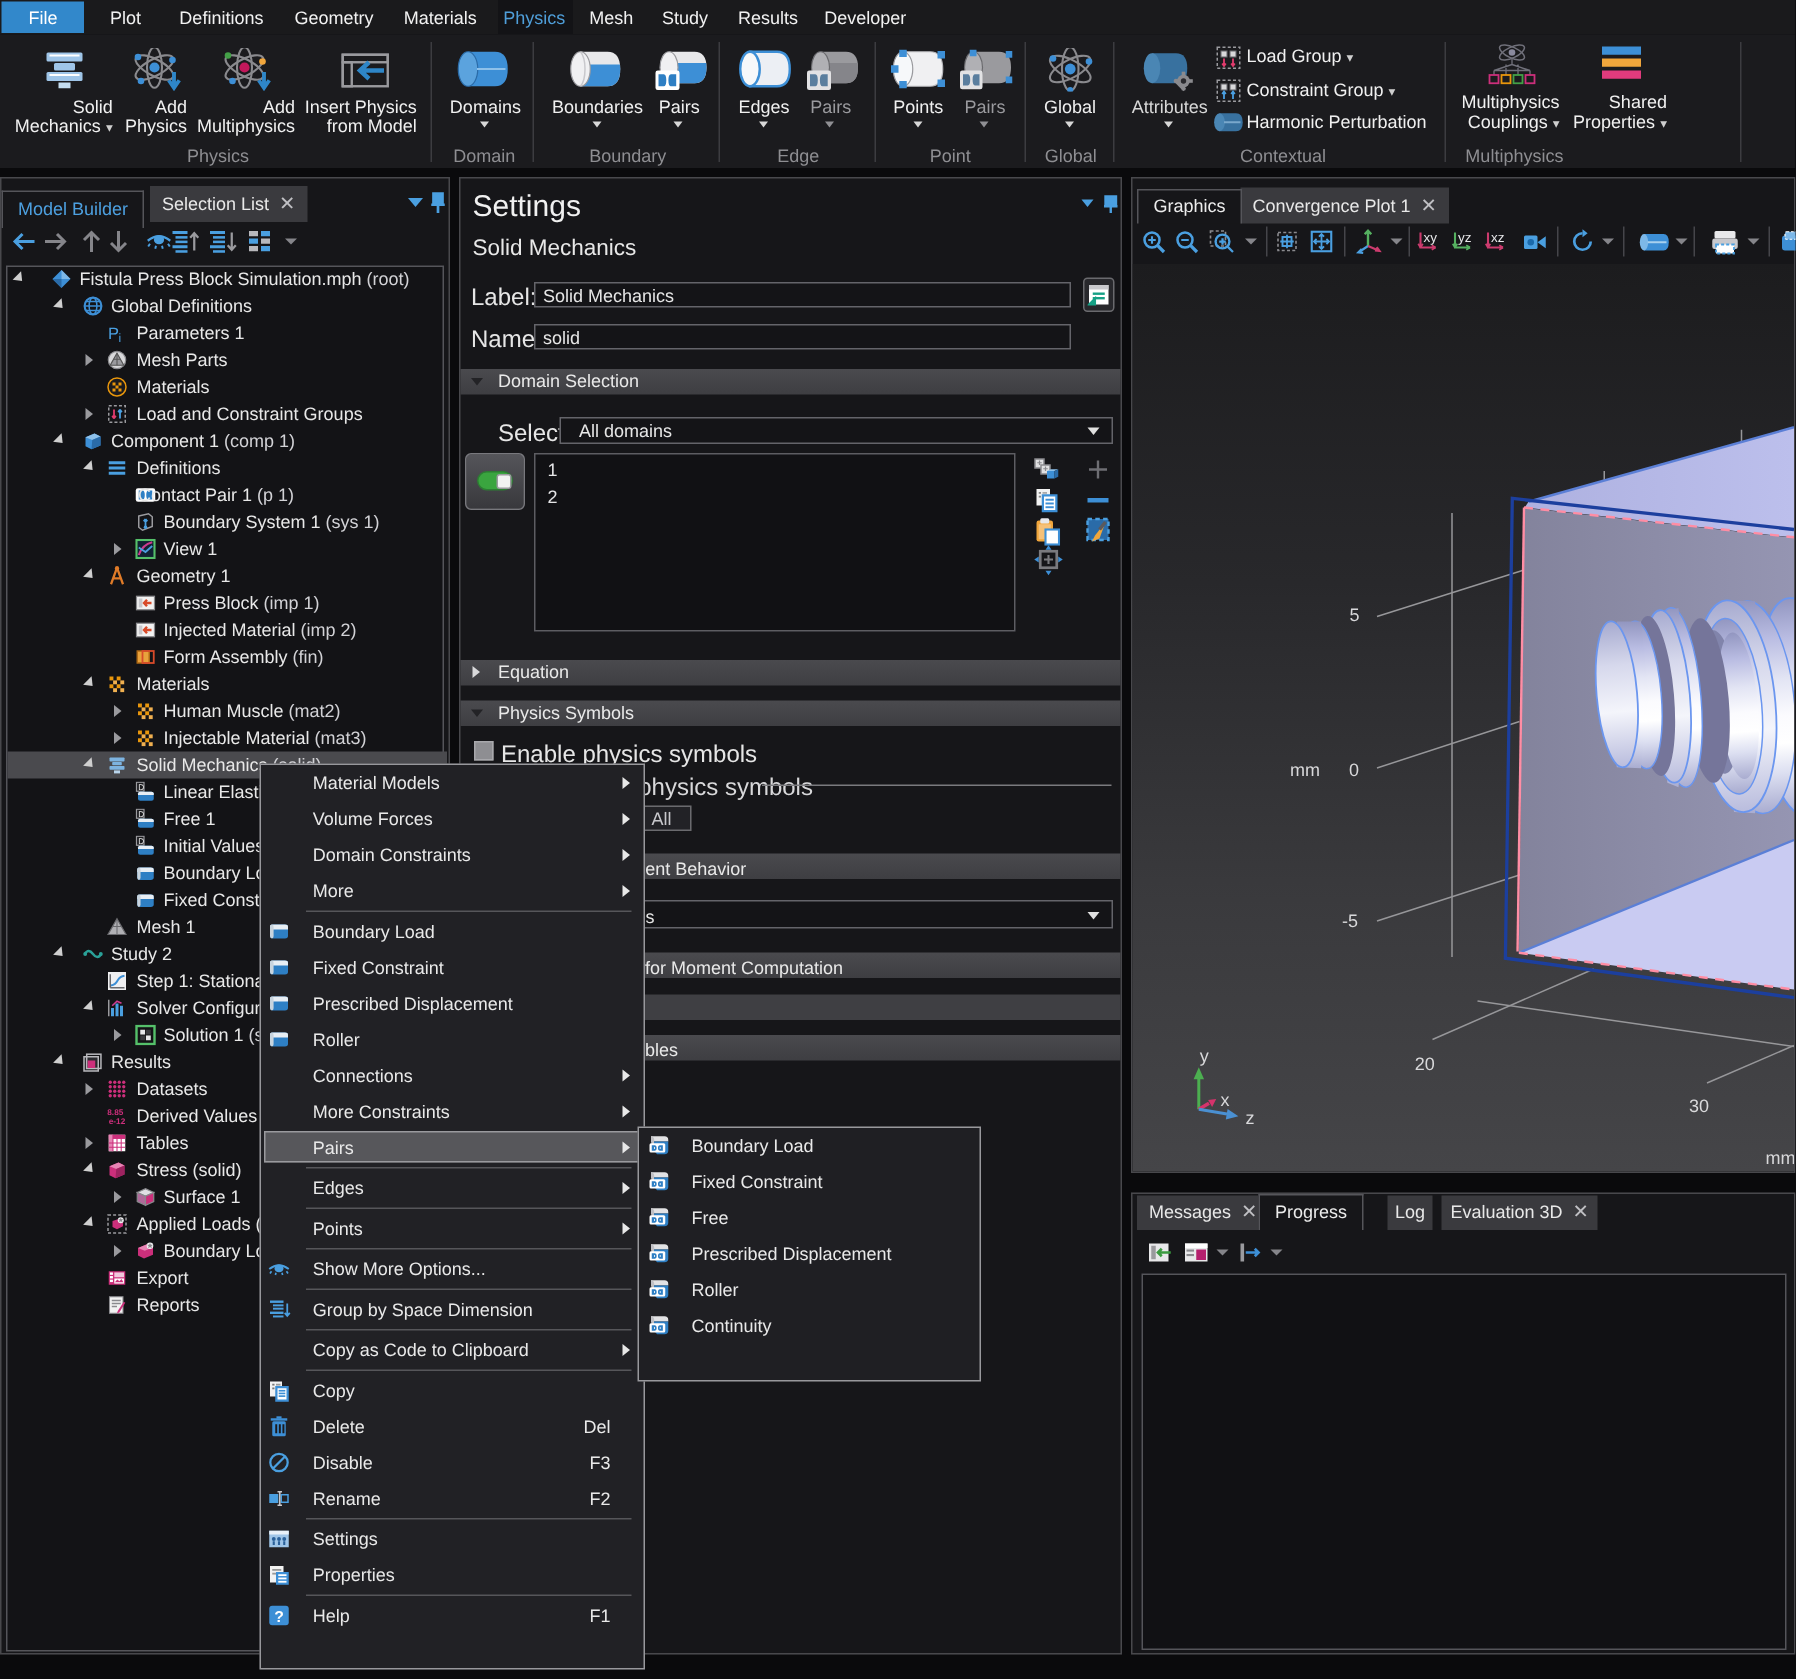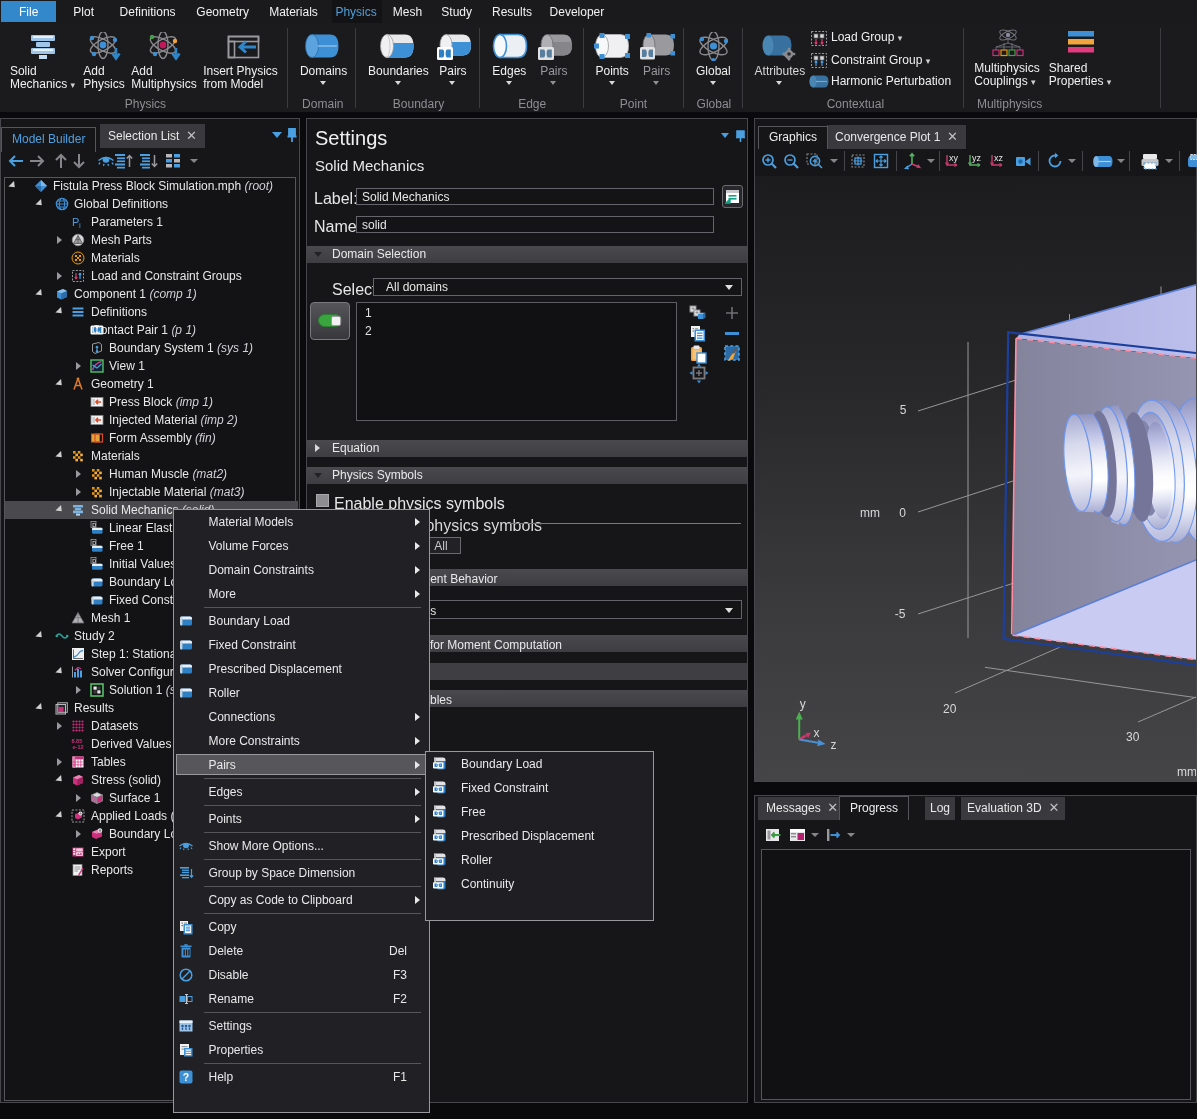--- a/index.html
+++ b/index.html
@@ -6,32 +6,32 @@
 .abs{position:absolute}
 .cx{transform:translateX(-50%)}
 
 #menubar{left:0;top:0;width:1197px;height:23px;background:#1a1a1c}
 #filebtn{left:1px;top:1px;width:55px;height:21px;background:#3288cb}
 .mitem{position:absolute;top:5px;color:#f2f2f2;font-size:12px;white-space:nowrap}
 
 #ribbon{left:0;top:23px;width:1197px;height:89px;background:#1b1b1e}
 .rsep{position:absolute;width:1px;background:#3c3c40}
 .rlbl{position:absolute;top:74px;color:#8e8e92;font-size:12px;white-space:nowrap}
-.rtx{position:absolute;color:#f0f0f0;font-size:12px;line-height:12.5px;white-space:nowrap;text-align:left}
+.rtx{position:absolute;color:#f0f0f0;font-size:12px;line-height:12.5px;white-space:nowrap;text-align:right}
 .rtxg{color:#9a9a9e}
 .dda{position:absolute;width:0;height:0;border-left:3.5px solid transparent;border-right:3.5px solid transparent;border-top:4px solid #d8d8d8}
 
 .panel{position:absolute;background:#161619;border:1px solid #48484c}
 .tabin{position:absolute;background:#3a3a3e;color:#e8e8e8;font-size:12px;line-height:23px;padding:0 8px;white-space:nowrap}
 .tabact{position:absolute;background:#161619;color:#ececec;font-size:12px;line-height:22px;padding:0 10px;border:1px solid #55555a;border-bottom:none;white-space:nowrap}
 .xg{color:#c0c0c4;font-size:13px}
 
 .trow{position:absolute;left:4px;width:290px;height:18px;font-size:12px;color:#e8e8e8;white-space:nowrap}
 .tlab{position:absolute;top:2px}
-.ttag{font-style:italic;color:#d2d2d6}
+.ttag{color:#d2d2d6}
 .exp{position:absolute;top:6px;width:0;height:0;border-left:4px solid transparent;border-right:4px solid transparent;border-top:5px solid #cfcfcf;transform:rotate(-45deg)}
 .col{position:absolute;top:5px;width:0;height:0;border-top:4px solid transparent;border-bottom:4px solid transparent;border-left:5px solid #9a9a9e}
 .ticon{position:absolute;top:2px;width:14px;height:14px}
 
 .shead{position:absolute;left:307px;width:440px;height:17px;background:linear-gradient(#4a4a4e,#3e3e42);color:#e9e9e9;font-size:12px;line-height:17px}
 .sinput{position:absolute;background:#141417;border:1px solid #64646a;color:#e6e6e6;font-size:12px;line-height:14px;padding:1px 5px}
 .slab{position:absolute;color:#e6e6e6;font-size:16px;white-space:nowrap}
 
 #cmenu{left:173px;top:508.5px;width:257px;height:604px;background:#212125;border:1px solid #98989c;z-index:40}
 .mi{position:relative;height:24px}

